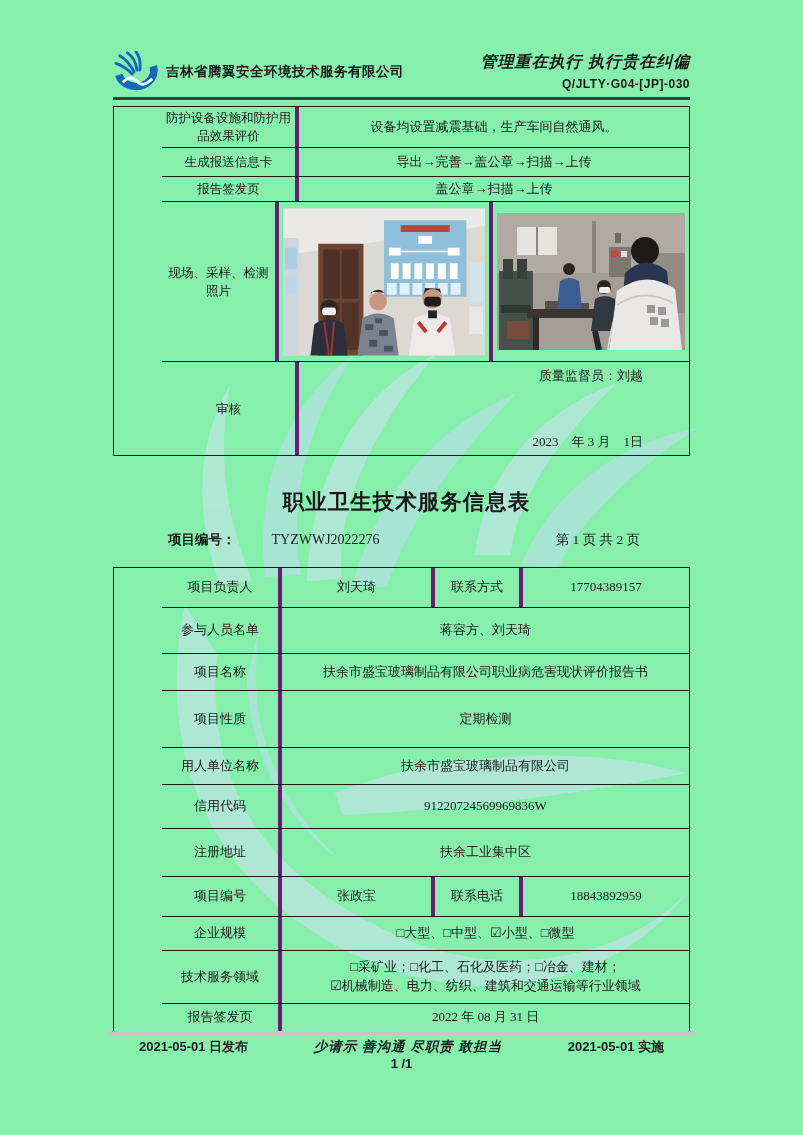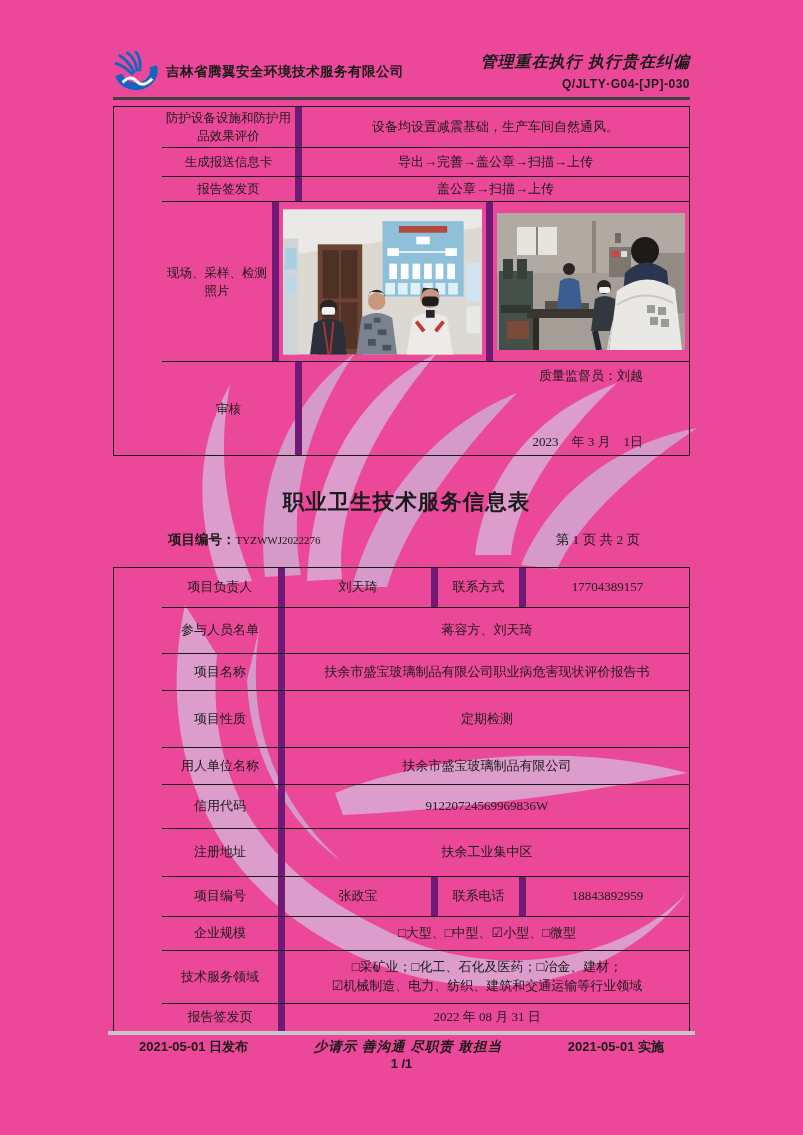--- a/index.html
+++ b/index.html
@@ -1,18 +1,18 @@
 <!DOCTYPE html>
 <html><head>
 <meta charset="utf-8">
 <style>
   * { margin:0; padding:0; box-sizing:border-box; }
   body { background:#888; }
   .page {
-    position:relative; width:803px; height:1135px; background:#ec4899;
+    position:relative; width:803px; height:1135px; background:#86efac;
     margin:0 auto; overflow:hidden;
     font-family:"Liberation Serif","DejaVu Serif",serif;
     color:#1a1a1a;
   }
   .wm { position:absolute; left:55px; top:325px; z-index:0; }
   .content { position:absolute; z-index:2; }
 
   
   .hdr { left:113px; top:50px; width:577px; display:flex; justify-content:space-between; align-items:center; }
   .hdr-left { display:flex; align-items:center; }
@@ -20,38 +20,38 @@
   .hdr-right { text-align:right; font-family:"Liberation Sans","DejaVu Sans",sans-serif; font-weight:bold; line-height:1.55; }
   .slogan { font-style:italic; font-size:16px; letter-spacing:1px; }
   .doccode { font-size:12px; letter-spacing:.5px; }
   .hdr-rule { left:113px; top:97px; width:577px; height:3px; background:#404040; }
 
   
   .tbl { border:1.5px solid #1a1a1a; width:577px;padding-left:48px; }
   .trow { display:flex; border-top:1px solid #1a1a1a; }
   .trow:first-child { border-top:none; }
   .tcell { display:flex; align-items:center; justify-content:center; text-align:center;
-           border-left:7px solid #701a75; font-size:13px; line-height:1.45; padding:2px 4px; }
+           border-left:4px solid #701a75; font-size:13px; line-height:1.45; padding:2px 4px; }
   .tcell:first-child { border-left:none; }
 
   
   .tbl-top { left:113px; top:106px; }
   .t1-label { width:133px; font-size:12.5px; }
   .t1-value { flex:1; }
   .photo-cell-a { width:214px; }
   .photo-cell-b { flex:1; }
   .review-val { flex:1; flex-direction:column; align-items:flex-end; justify-content:center; padding-right:46px; line-height:1.8;gap:42px; }
 
   
   .doc-title { left:118px; top:487px; width:577px; text-align:center;
     font-family:"Liberation Sans","DejaVu Sans",sans-serif; font-weight:bold; font-size:21.5px; letter-spacing:1px; }
   .meta-line { left:113px; top:531px; width:577px; display:flex; justify-content:space-between;
     padding:0 50px 0 55px; font-size:14px; }
   .meta-label { font-family:"Liberation Sans","DejaVu Sans",sans-serif; font-weight:bold; font-size:13.5px; }
-  .meta-no { font-size:11px; }
+  .meta-no { font-size:14px;margin-left:36px; }
   .page-info { font-size:13.5px; }
 
   
   .tbl-info { left:113px; top:567px; }
   .c-label { width:116px; }
   .c-val1 { width:153px; }
   .c-key2 { width:88px; }
   .c-val2 { flex:1; }
   .c-span { flex:1; }
   .two-line { flex-direction:column; justify-content:center; }

